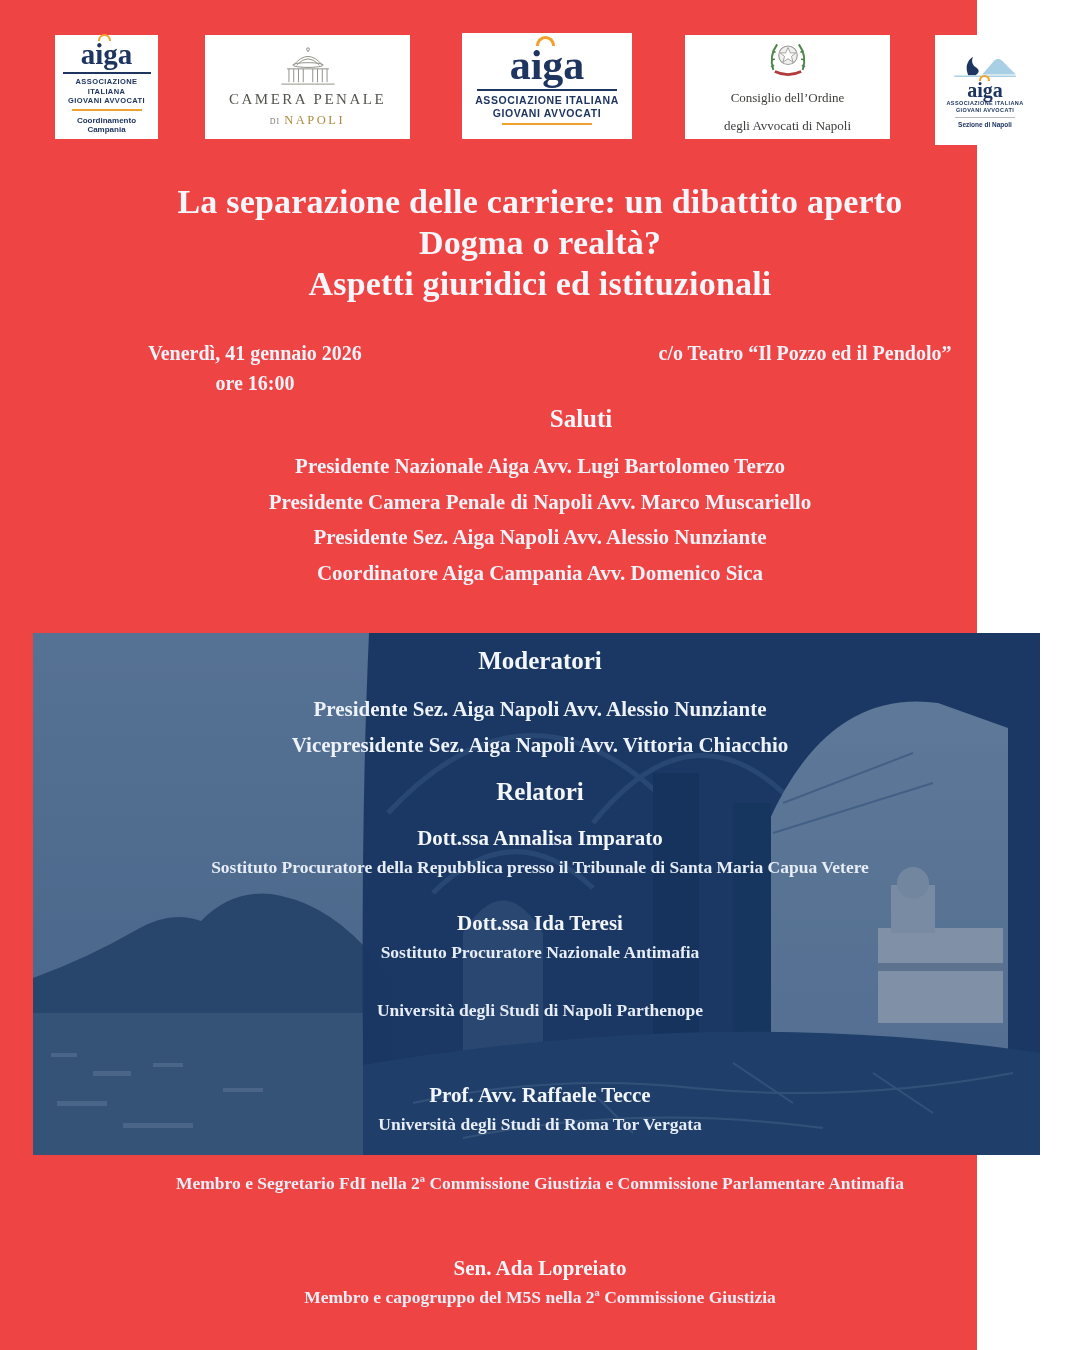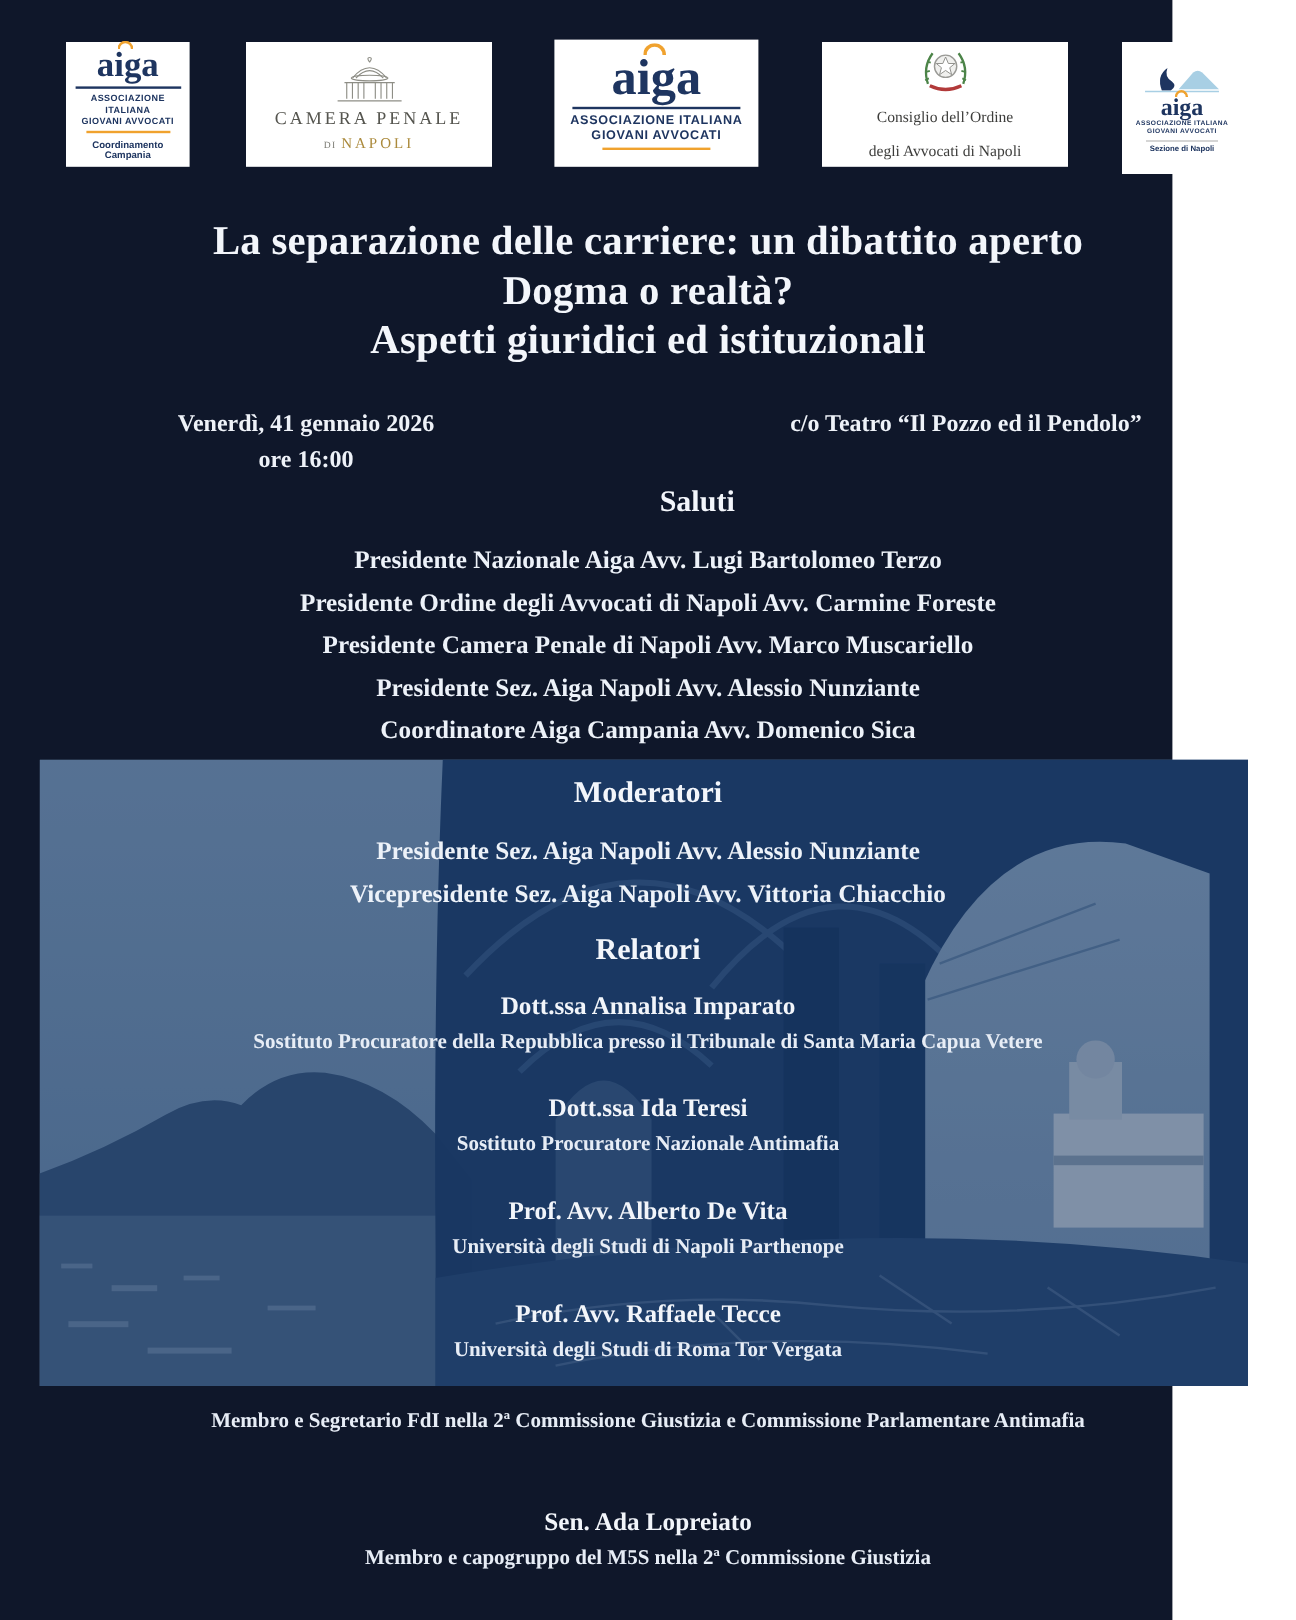--- a/index.html
+++ b/index.html
@@ -1,19 +1,19 @@
 <!DOCTYPE html>
 <html><head>
 <meta charset="utf-8">
 <style>
   html,body{margin:0;padding:0;}
   body{width:1080px;height:1350px;overflow:hidden;}
   .poster{
     position:relative;width:977px;height:1350px;
-    background:#0f172a;
+    background:#ef4444;
     font-family:"Liberation Serif", serif;
     color:#edf2f9;
   }
   
   .card{position:absolute;background:#ffffff;box-sizing:border-box;
         display:flex;flex-direction:column;align-items:center;justify-content:center;
         text-align:center;}
   .card1{left:55px;top:35px;width:103px;height:104px;padding:4px 2px;}
   .card2{left:205px;top:35px;width:205px;height:104px;padding:6px 8px;}
   .card3{left:462px;top:33px;width:170px;height:106px;padding:6px 6px;}
@@ -216,21 +216,20 @@
       <div>Venerdì, 41 gennaio 2026</div>
       <div>ore 16:00</div>
     </div>
     <div class="event-block event-right">
       <div>c/o Teatro “Il Pozzo ed il Pendolo”</div>
     </div>
 
     <div class="abs sec-h saluti-h">Saluti</div>
     <div class="abs saluti-list">
       <div>Presidente Nazionale Aiga Avv. Lugi Bartolomeo Terzo</div>
-      <div>Presidente Ordine degli Avvocati di Napoli Avv. Carmine Foreste</div>
       <div>Presidente Camera Penale di Napoli Avv. Marco Muscariello</div>
       <div>Presidente Sez. Aiga Napoli Avv. Alessio Nunziante</div>
       <div>Coordinatore Aiga Campania Avv. Domenico Sica</div>
     </div>
 
     <div class="abs sec-h moderatori-h">Moderatori</div>
     <div class="abs moderatori-list">
       <div>Presidente Sez. Aiga Napoli Avv. Alessio Nunziante</div>
       <div>Vicepresidente Sez. Aiga Napoli Avv. Vittoria Chiacchio</div>
     </div>
@@ -239,21 +238,20 @@
 
     <div class="speaker sp1">
       <div class="name">Dott.ssa Annalisa Imparato</div>
       <div class="role">Sostituto Procuratore della Repubblica presso il Tribunale di Santa Maria Capua Vetere</div>
     </div>
     <div class="speaker sp2">
       <div class="name">Dott.ssa Ida Teresi</div>
       <div class="role">Sostituto Procuratore Nazionale Antimafia</div>
     </div>
     <div class="speaker sp3">
-      <div class="name">Prof. Avv. Alberto De Vita</div>
       <div class="role">Università degli Studi di Napoli Parthenope</div>
     </div>
     <div class="speaker sp4">
       <div class="name">Prof. Avv. Raffaele Tecce</div>
       <div class="role">Università degli Studi di Roma Tor Vergata</div>
     </div>
     <div class="speaker sp5">
       <div class="role">Membro e Segretario FdI nella 2ª Commissione Giustizia e Commissione Parlamentare Antimafia</div>
     </div>
     <div class="speaker sp6">

